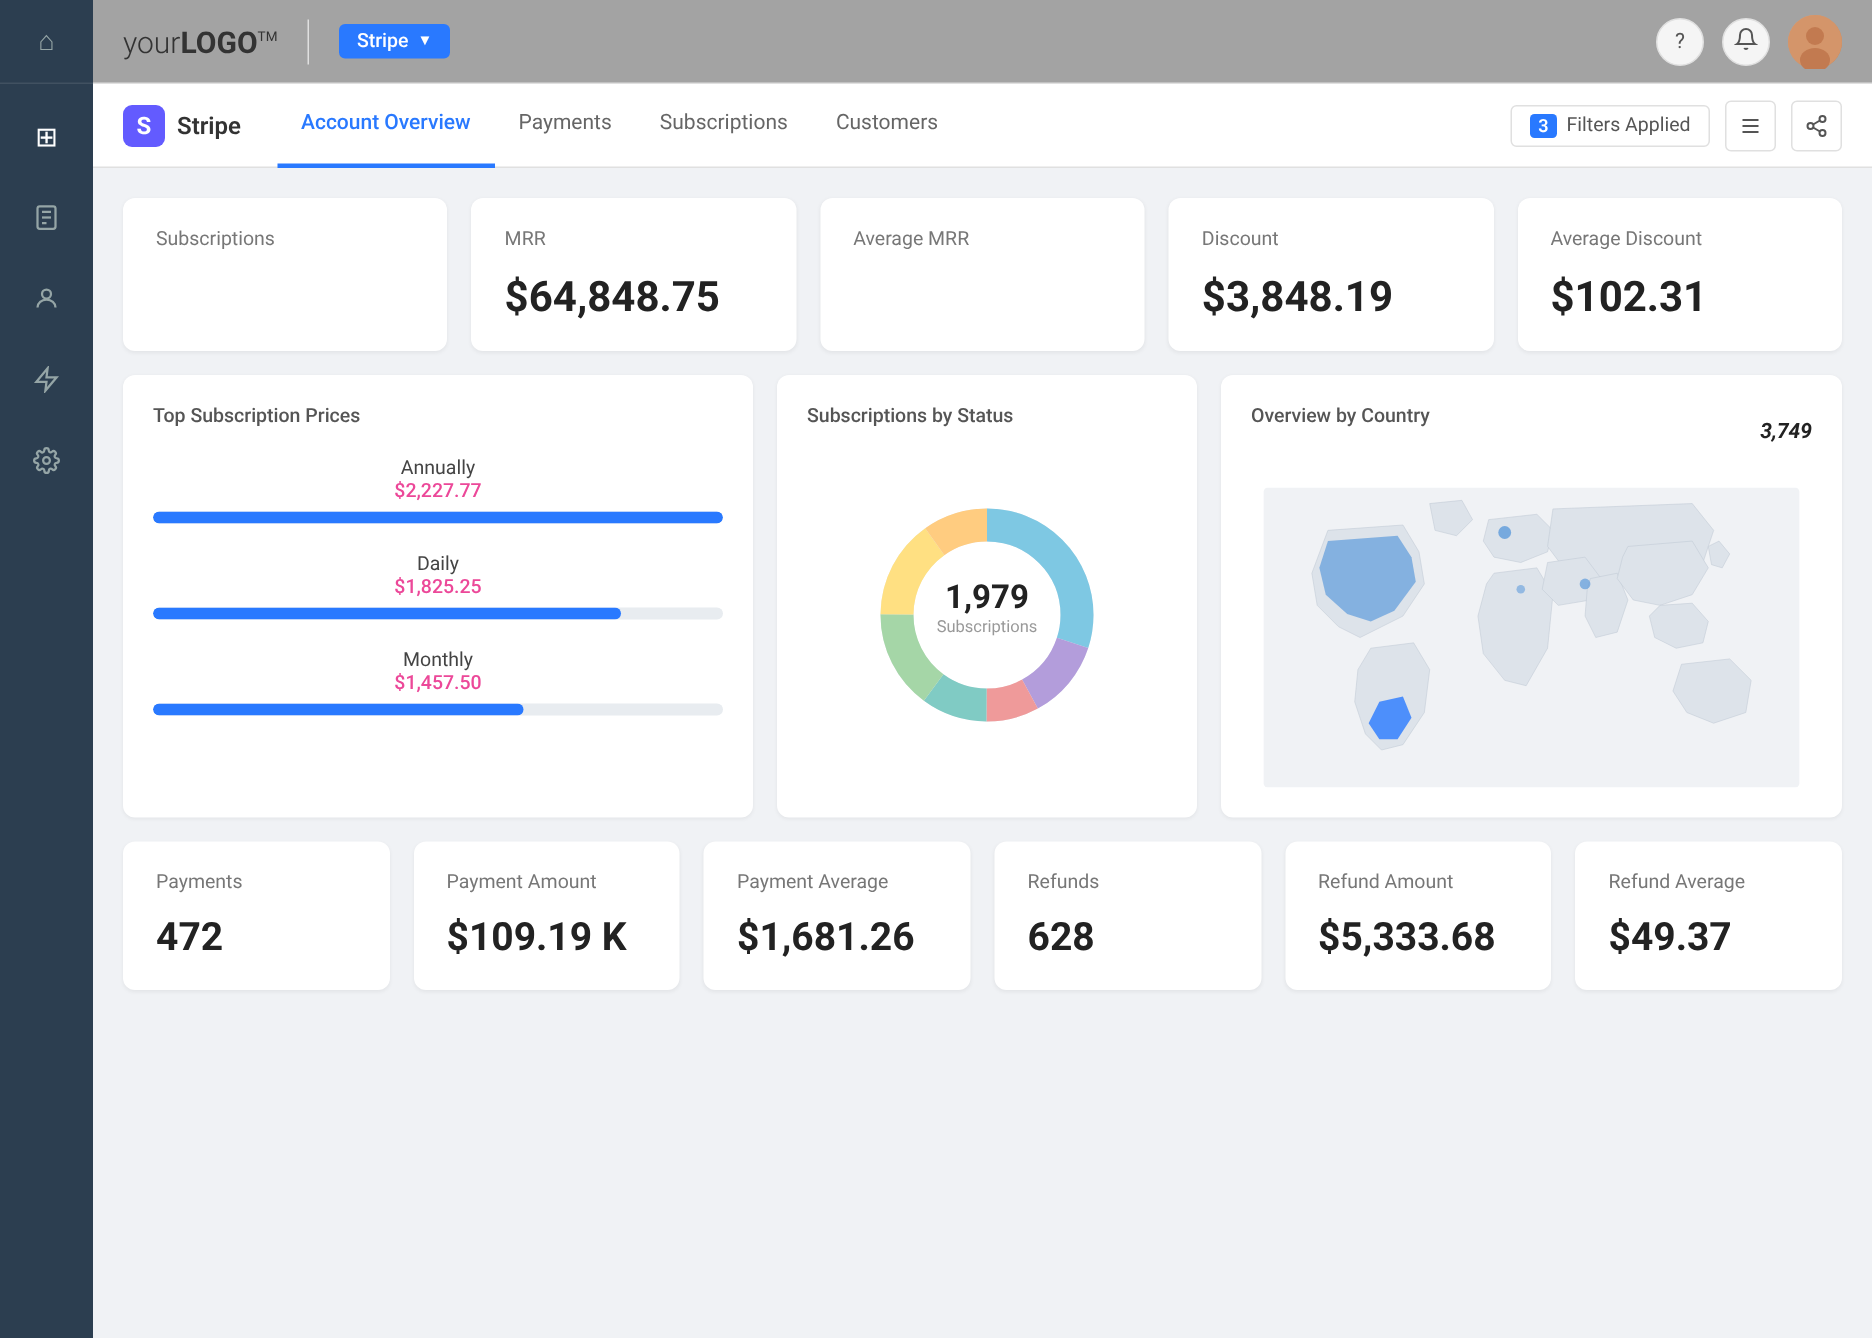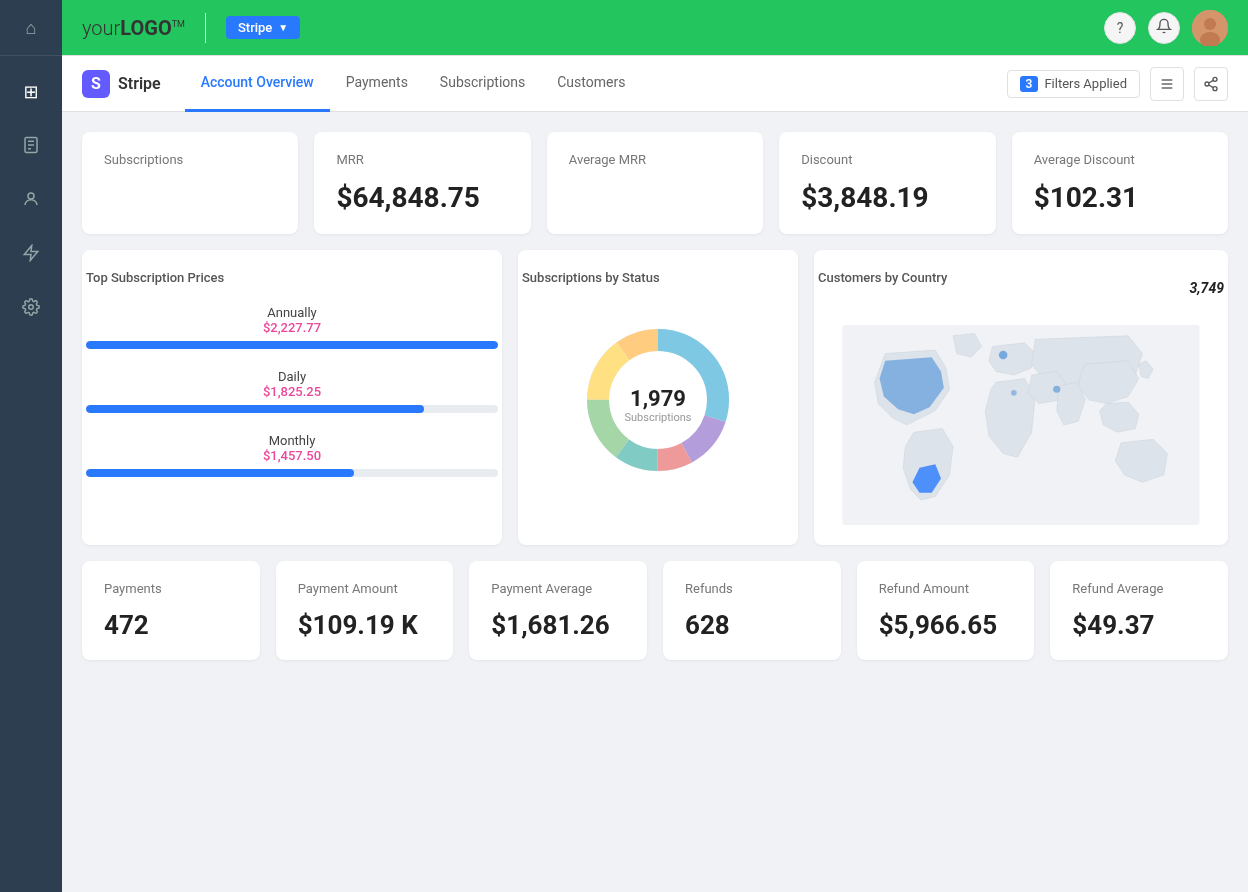--- a/index.html
+++ b/index.html
@@ -42,21 +42,21 @@
       flex: 1;
       display: flex;
       flex-direction: column;
       height: 892px;
       overflow: hidden;
     }
 
     
     .top-header {
       height: 56px;
-      background: #22c55e;
+      background: #a3a3a3;
       border-bottom: 1px solid #e0e0e0;
       display: flex;
       align-items: center;
       padding: 0 20px;
       flex-shrink: 0;
     }
     .logo-area {
       display: flex;
       align-items: center;
       gap: 16px;
@@ -236,21 +236,21 @@
 
     
     .charts-row {
       display: flex;
       gap: 16px;
       margin-bottom: 16px;
     }
     .chart-card {
       background: #fff;
       border-radius: 8px;
-      padding: 20px 4px;
+      padding: 20px 20px;
       box-shadow: 0 1px 3px rgba(0,0,0,0.06);
     }
     .chart-card.subscription-prices {
       flex: 0 0 420px;
     }
     .chart-card.donut-chart {
       flex: 0 0 280px;
     }
     .chart-card.map-chart {
       flex: 1;
@@ -296,21 +296,21 @@
     }
     .bar-fill {
       height: 100%;
       background: #2979ff;
       border-radius: 4px;
     }
 
     
     .donut-wrapper {
       display: flex;
-      align-items: flex-start;
+      align-items: flex-end;
       justify-content: center;
       position: relative;
       height: 200px;
     }
     .donut-center {
       position: absolute;
       text-align: center;
       top: 50%;
       left: 50%;
       transform: translate(-50%, -50%);
@@ -554,21 +554,21 @@
           </svg>
           <div class="donut-center">
             <div class="donut-center-value">1,979</div>
             <div class="donut-center-label">Subscriptions</div>
           </div>
         </div>
       </div>
 
       <div class="chart-card map-chart">
         <div class="chart-title-row">
-          <span class="chart-title">Customers by Country</span>
+          <span class="chart-title">Overview by Country</span>
           <span style="font-size:14px;font-weight:700;color:#222;font-style:italic;">3,749</span>
         </div>
 
         <div class="map-placeholder">
           <svg viewBox="0 0 500 280" width="100%" height="200">
 
             <rect width="500" height="280" fill="#f0f2f5" rx="4"></rect>
 
             <path d="M60 40 L130 35 L145 60 L150 90 L130 120 L110 130 L90 140 L70 130 L50 110 L45 80 Z" fill="#dde3ea" stroke="#c0c8d4" stroke-width="0.5"></path>
 
@@ -619,21 +619,21 @@
       <div class="bottom-metric-card">
         <div class="bottom-metric-label">Payment Average</div>
         <div class="bottom-metric-value">$1,681.26</div>
       </div>
       <div class="bottom-metric-card">
         <div class="bottom-metric-label">Refunds</div>
         <div class="bottom-metric-value">628</div>
       </div>
       <div class="bottom-metric-card">
         <div class="bottom-metric-label">Refund Amount</div>
-        <div class="bottom-metric-value">$5,966.65</div>
+        <div class="bottom-metric-value">$5,333.68</div>
       </div>
       <div class="bottom-metric-card">
         <div class="bottom-metric-label">Refund Average</div>
         <div class="bottom-metric-value">$49.37</div>
       </div>
     </div>
 
   </div>
 </div>
 

